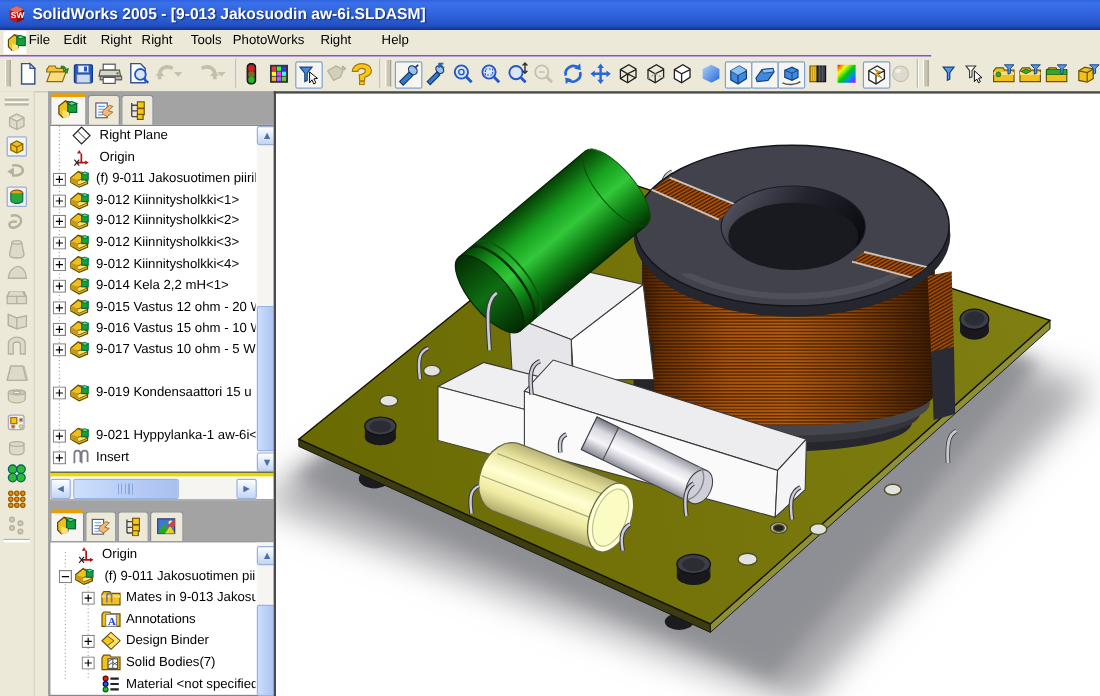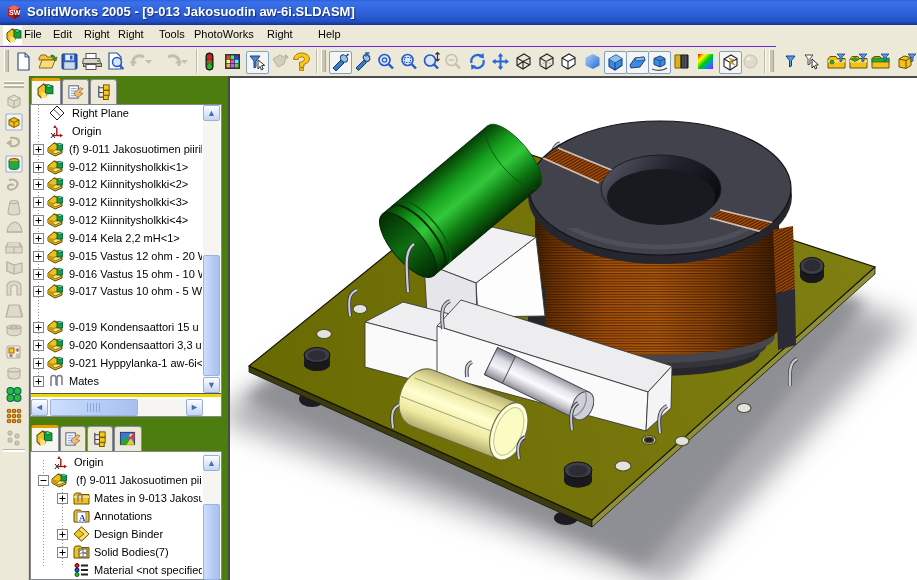--- a/index.html
+++ b/index.html
@@ -12,21 +12,21 @@
 #menubar{left:0;top:25px;width:776px;height:21px;background:#ECE9D8;border-bottom:4px solid #6d28d9;}
 .mitem{position:absolute;top:3px;font-size:11px;color:#000;}
 #toolbar{left:0;top:47px;width:917px;height:29px;background:#ECE9D8;border-bottom:1px solid #c8c5b2;}
 .grip{position:absolute;width:3px;height:22px;top:3px;
  border-left:1px solid #fff;background:#c9c5b2;border-right:1px solid #a9a593;}
 .tsep{position:absolute;width:1px;height:24px;top:2px;background:#bdb9a5;border-right:1px solid #fff;}
 .tico{position:absolute;top:4px;width:21px;height:21px;}
 .pressed{background:#f6f5f1;border:1px solid #7da2ce;border-radius:2px;}
 .tico svg{position:absolute;left:0px;top:0px;}
 #leftstrip{left:0;top:76px;width:28px;height:504px;background:#ECE9D8;border-right:1px solid #d6d2bf;}
-#panelarea{left:29px;top:76px;width:199px;height:504px;background:#4d7c0f;}
+#panelarea{left:40px;top:76px;width:199px;height:504px;background:#a3a3a3;}
 #viewport{left:228px;top:76px;width:689px;height:504px;background:#fff;
  border-left:2px solid #4b4b4b;border-top:2px solid #4b4b4b;box-sizing:border-box;}
 .tab{position:absolute;box-sizing:border-box;height:26px;background:#ece9d8;
  border:1px solid #8a8d95;border-bottom:none;border-radius:3px 3px 0 0;}
 .tabsel{background:#f7f6f2;border-top:3px solid #e8a000;}
 .treebox{position:absolute;background:#fff;border:1px solid #828790;box-sizing:border-box;}
 .trow{position:absolute;font-size:11px;color:#000;white-space:nowrap;height:16px;line-height:16px;width:100%;}
 .ti{position:absolute;}
 .sb{position:absolute;background:#f6f5f2;}
 .sbbtn{position:absolute;width:17px;height:16px;box-sizing:border-box;border:1px solid #9ab0d8;border-radius:2px;
@@ -638,46 +638,37 @@
         </div>
       <div class="trow" style="top:214px">
           <svg class="ti" style="left:2px;top:3px" width="11" height="11">
             <use href="#pbox"></use>
           </svg>
           <svg class="ti" style="left:16px;top:0px" width="18" height="16">
             <use href="#ypart"></use>
           </svg>
           <span class="ti" style="left:38px">9-019 Kondensaattori 15 u</span>
         </div>
-      <div class="trow" style="top:232px">
-          <svg class="ti" style="left:2px;top:3px" width="11" height="11">
-            <use href="#pbox"></use>
-          </svg>
-          <svg class="ti" style="left:16px;top:0px" width="18" height="16">
-            <use href="#ypart"></use>
-          </svg>
-          <span class="ti" style="left:38px">9-020 Kondensaattori 3,3 u</span>
-        </div>
       <div class="trow" style="top:250px">
           <svg class="ti" style="left:2px;top:3px" width="11" height="11">
             <use href="#pbox"></use>
           </svg>
           <svg class="ti" style="left:16px;top:0px" width="18" height="16">
             <use href="#ypart"></use>
           </svg>
           <span class="ti" style="left:38px">9-021 Hyppylanka-1 aw-6i&lt;</span>
         </div>
       <div class="trow" style="top:268px">
           <svg class="ti" style="left:2px;top:3px" width="11" height="11">
             <use href="#pbox"></use>
           </svg>
           <svg class="ti" style="left:17px;top:0px" width="16" height="16">
             <use href="#clip"></use>
           </svg>
-          <span class="ti" style="left:38px">Mates</span>
+          <span class="ti" style="left:38px">Insert</span>
         </div>
     </div>
     <div class="sb" style="left:172px;top:0;width:17px;height:289px">
       <div class="sbbtn" style="left:0;top:0">▲</div>
       <div class="sbbtn" style="left:0;top:272px">▼</div>
       <div class="sbthumb" style="left:0;top:150px;width:17px;height:121px"></div>
     </div>
     <div style="position:absolute;left:0;top:288px;width:190px;height:3px;background:#ead900;border-top:1px solid #555"></div>
     <div class="sb" style="left:0;top:294px;width:172px;height:17px">
       <div class="sbbtn" style="left:0;top:0;height:17px;line-height:15px">◄</div>

